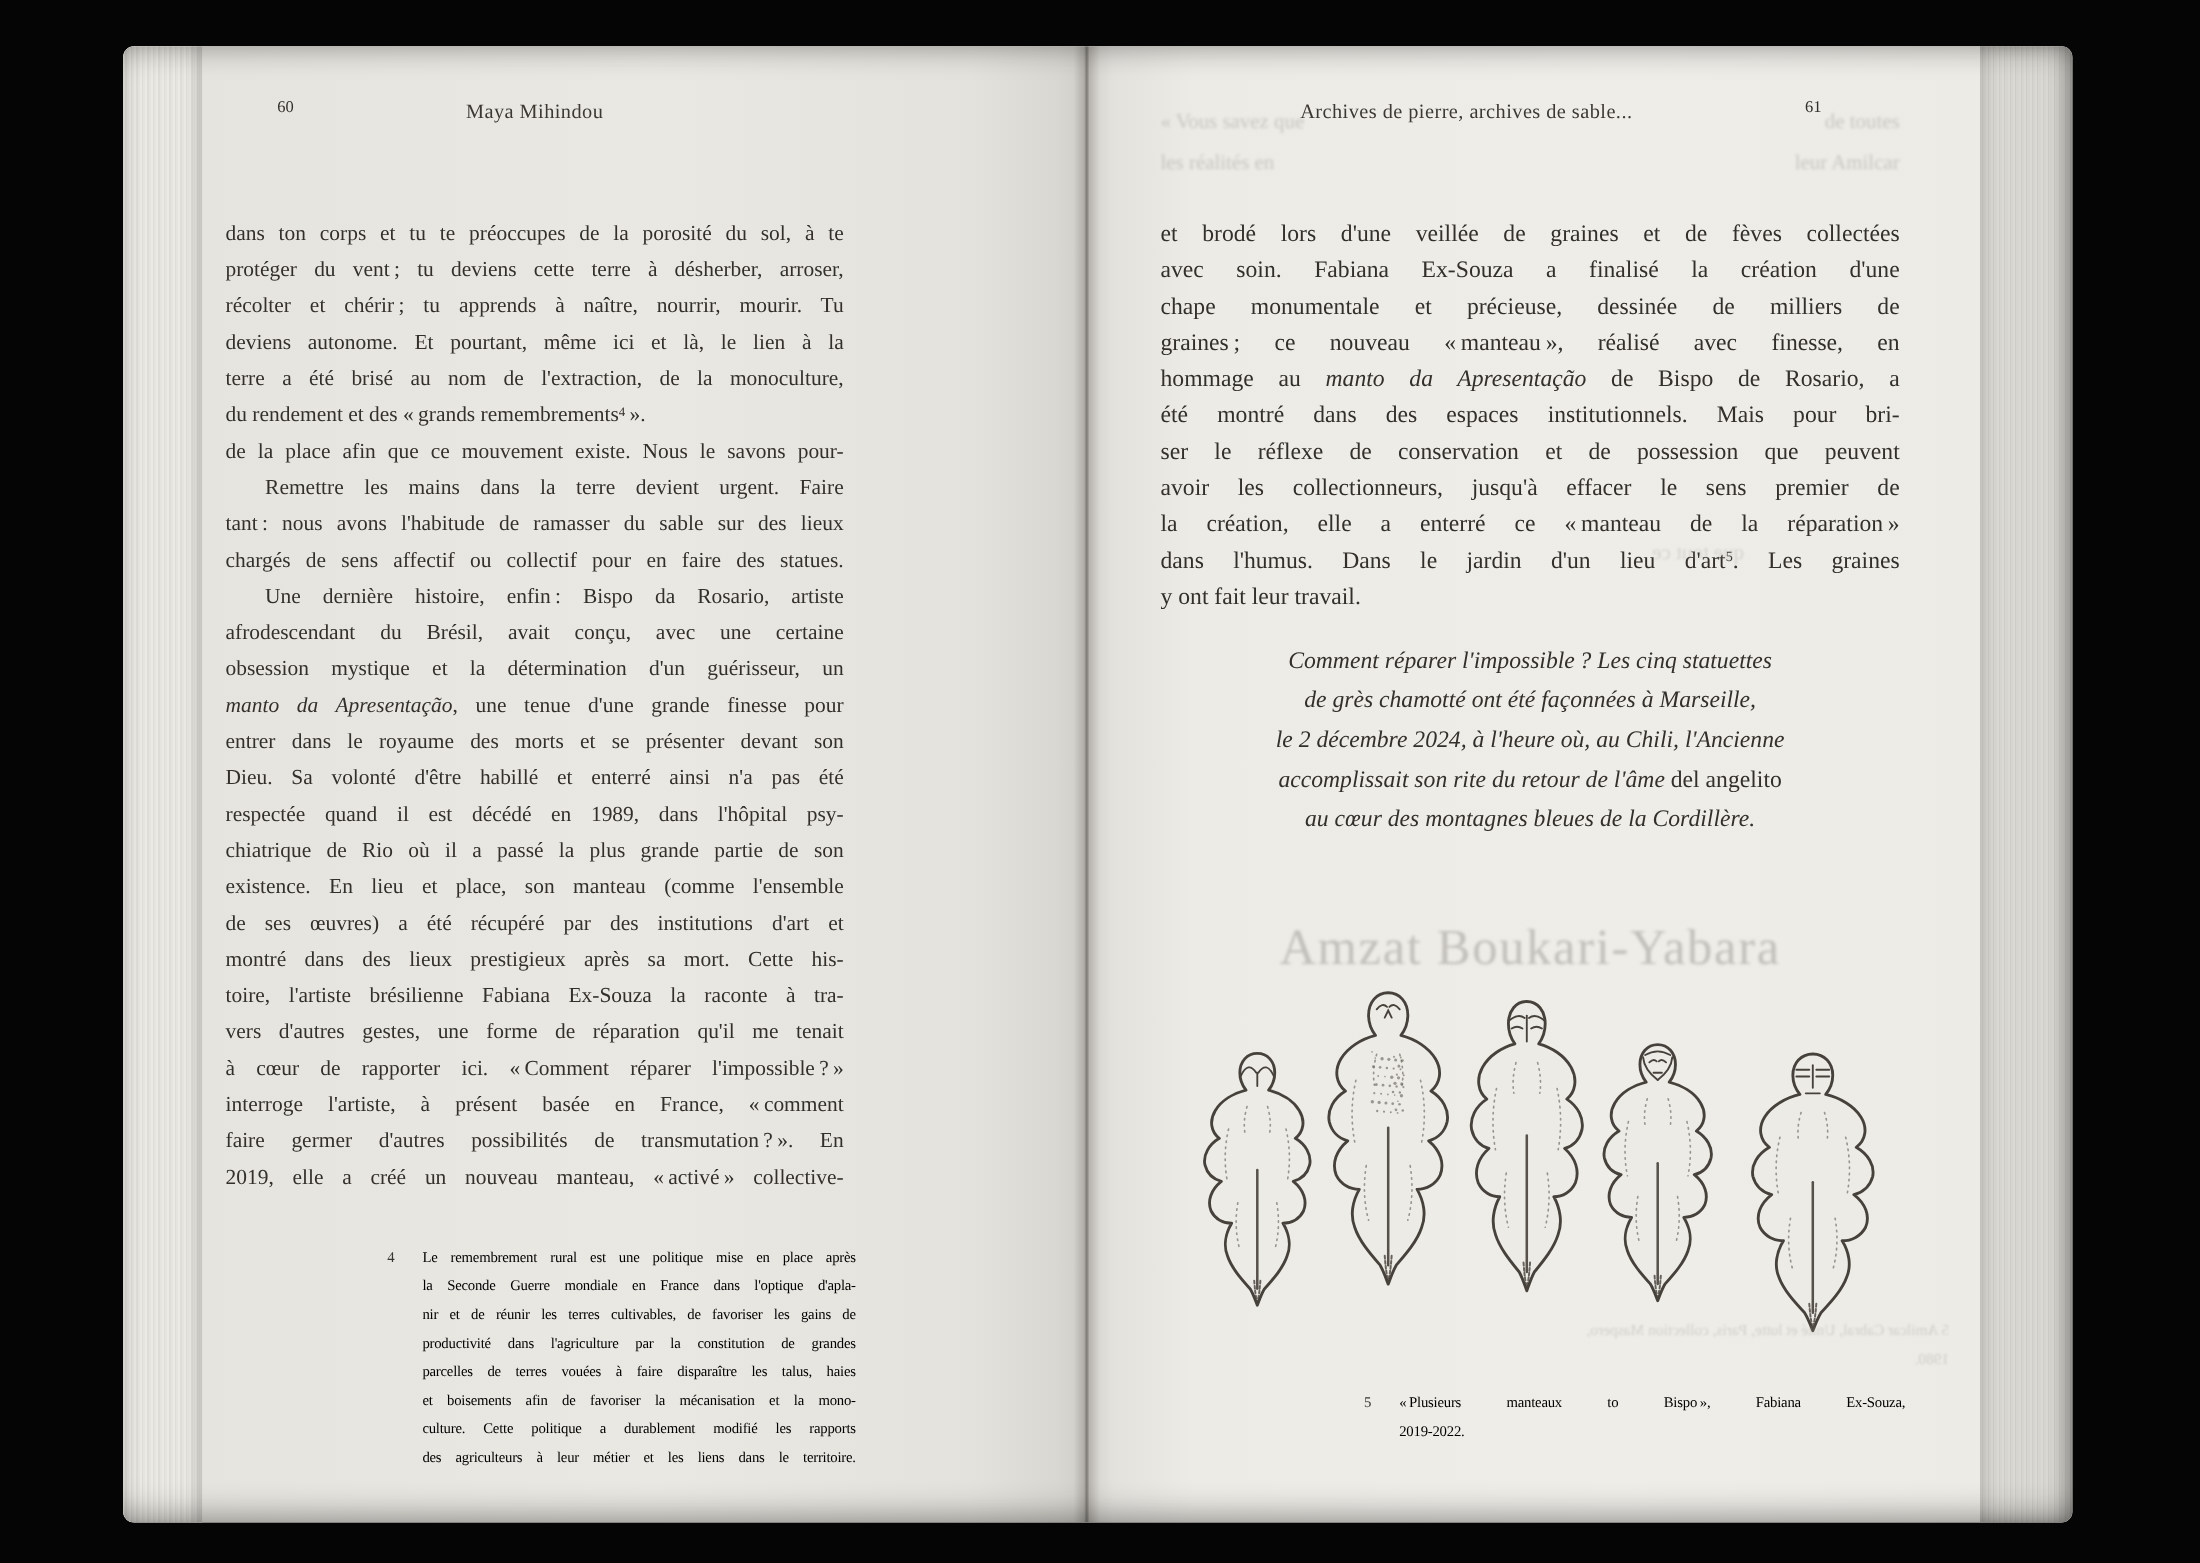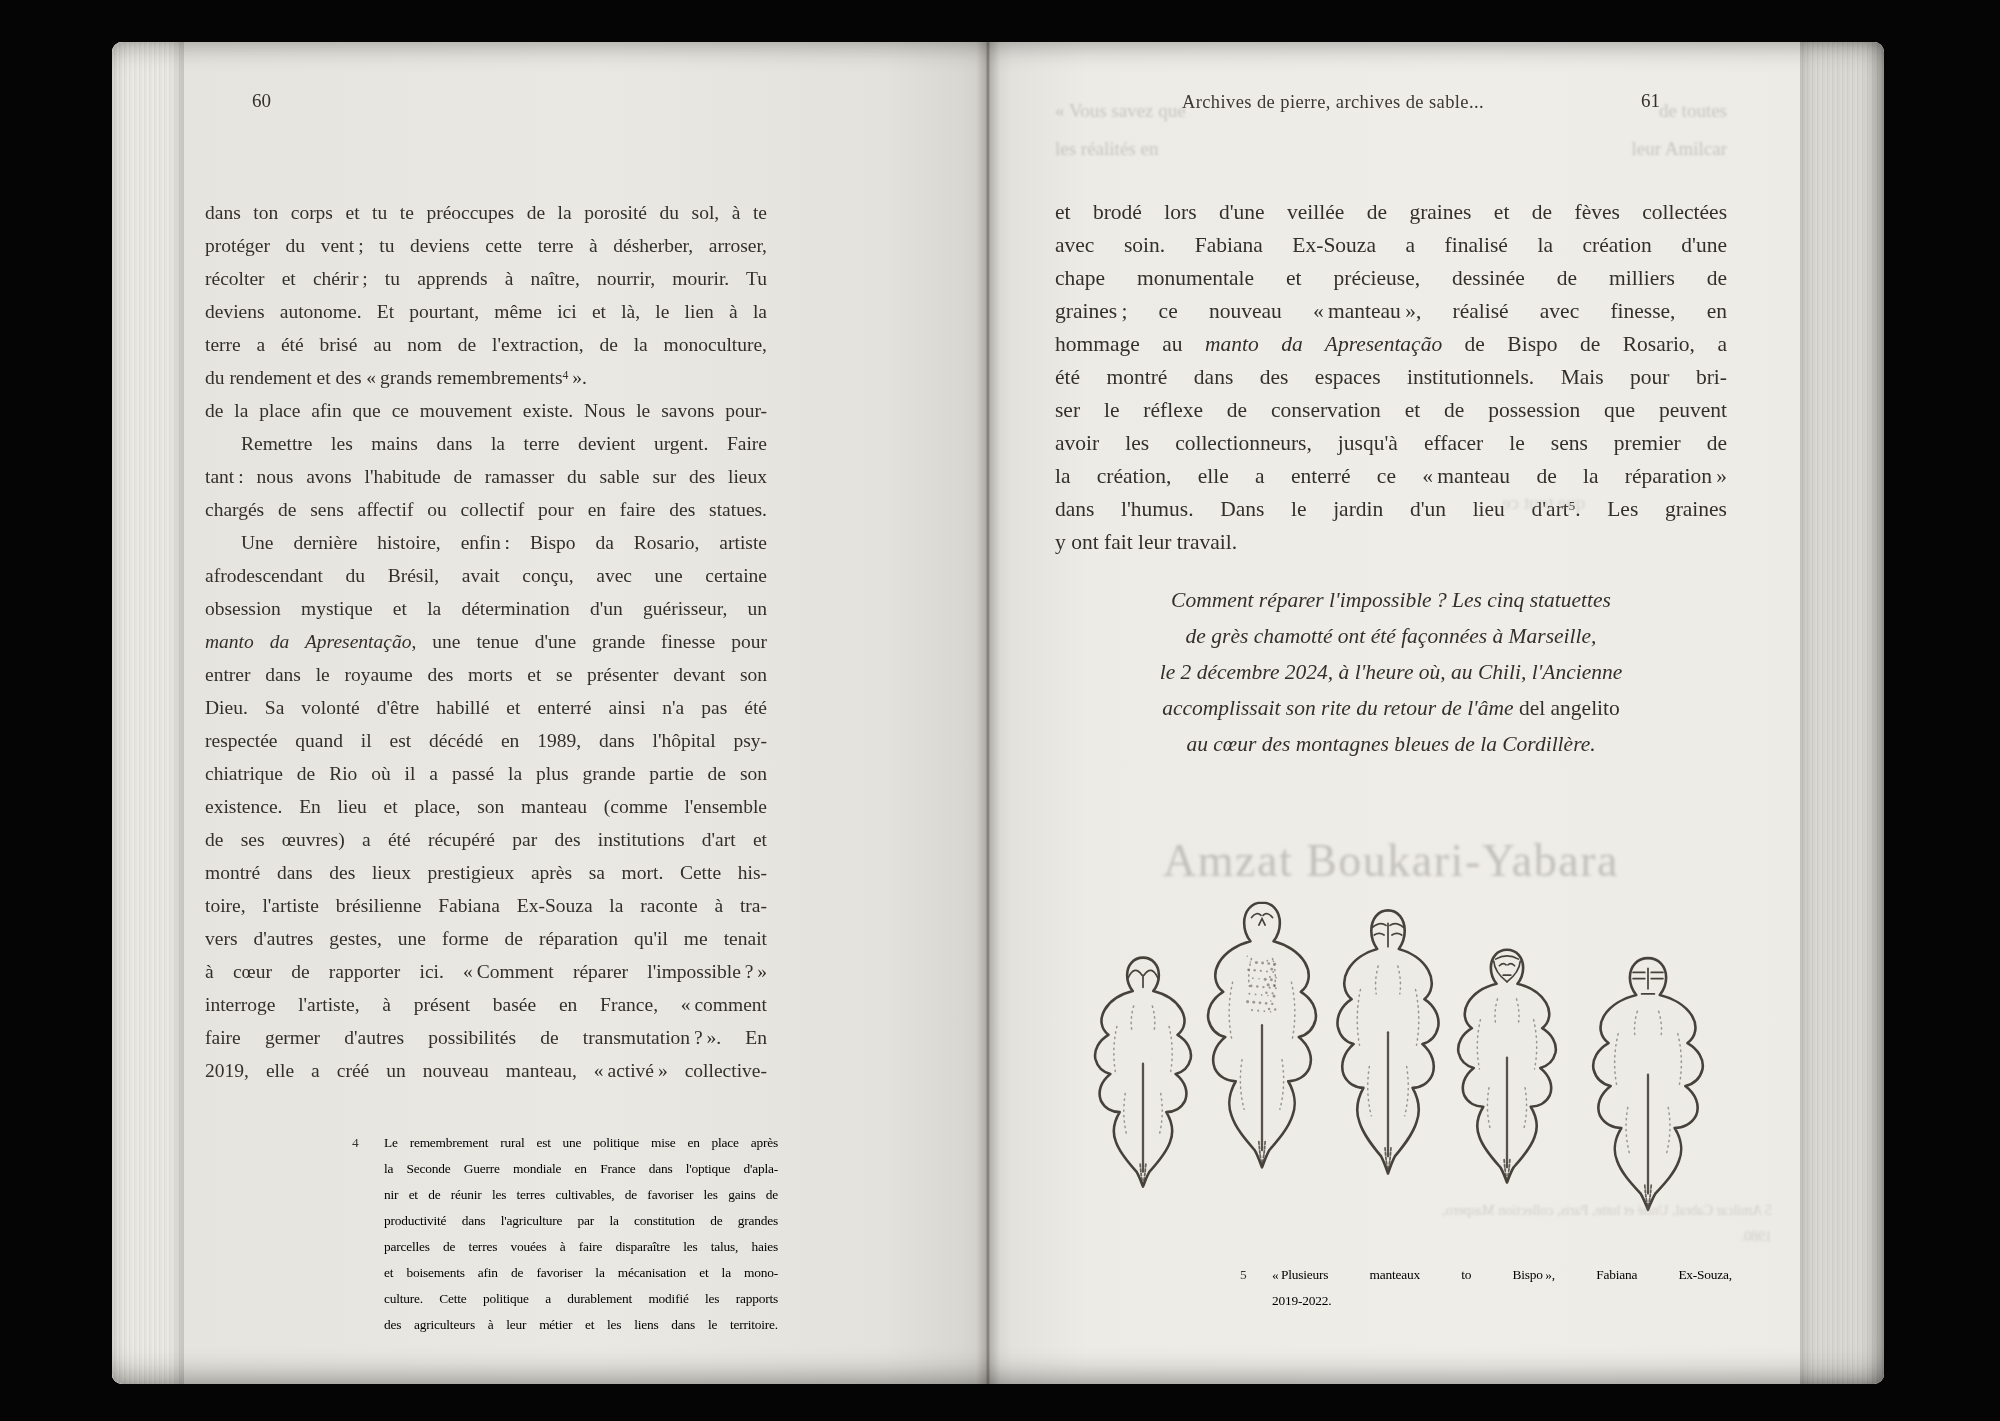--- a/index.html
+++ b/index.html
@@ -28,21 +28,21 @@
   #body-left .tline{font-size:19.5px;line-height:33px;height:33px;}
   #body-right .tline{font-size:21.5px;line-height:33px;height:33px;}
   .fnwrap{display:flex;gap:14px;}
   .fn-marker{font-size:13.4px;line-height:26px;color:#393631;width:18px;flex:0 0 auto;}
   .fnline{font-size:13.4px;line-height:26px;height:26px;letter-spacing:-0.2px;
           white-space:nowrap;text-align:justify;text-align-last:justify;color:#000000;}
   .fnline.last{text-align-last:left;}
   .qline{font-style:italic;font-size:21.5px;line-height:36px;height:36px;text-align:center;color:#33302b;white-space:nowrap;}
   .qline .rm{font-style:normal;}
   .running{font-size:18.5px;color:#3c3933;letter-spacing:.4px;}
-  .pagenum{font-size:19px;color:#33302b;}
+  .pagenum{font-size:15px;color:#33302b;}
   .hdr-center{text-align:center;}
   sup{font-size:.6em;vertical-align:.45em;line-height:0;}
   .ghost{position:absolute;color:#a8a6a1;filter:blur(1.3px);opacity:.55;pointer-events:none;}
   .ghost-row{display:flex;justify-content:space-between;font-size:19px;line-height:38px;}
   #ghost-heading{font-size:46px;letter-spacing:1.5px;text-align:center;color:#b3b1ac;filter:blur(1.5px);opacity:.75;}
   .mirror{transform:scaleX(-1);}
   #ghost-fn-right{font-size:14px;line-height:26px;opacity:.42;filter:blur(1.1px);}
   #ghost-mid{font-size:19px;opacity:.35;filter:blur(1.2px);}
   #statuettes{position:absolute;inset:0;pointer-events:none;}
 </style>
@@ -61,20 +61,21 @@
         <span>« Vous savez que</span>
         <span>de toutes</span>
       </div>
       <div class="ghost-row">
         <span>les réalités en</span>
         <span>leur Amilcar</span>
       </div>
     </div>
 
     <div class="blk pagenum" style="left:140px;top:48px;">60</div>
+    <div class="blk running hdr-center" style="left:93px;top:50px;width:562px;">Maya Mihindou</div>
 
     <div class="blk" id="body-left" style="left:93px;top:154px;width:562px;">
         <div class="tline">dans ton corps et tu te préoccupes de la porosité du sol, à te</div>
         <div class="tline">protéger du vent ; tu deviens cette terre à désherber, arroser,</div>
         <div class="tline">récolter et chérir ; tu apprends à naître, nourrir, mourir. Tu</div>
         <div class="tline">deviens autonome. Et pourtant, même ici et là, le lien à la</div>
         <div class="tline">terre a été brisé au nom de l'extraction, de la monoculture,</div>
         <div class="tline last">du rendement et des « grands remembrements<sup>4</sup> ».</div>
         <div class="tline">de la place afin que ce mouvement existe. Nous le savons pour-</div>
         <div class="tline ind">Remettre les mains dans la terre devient urgent. Faire</div>

